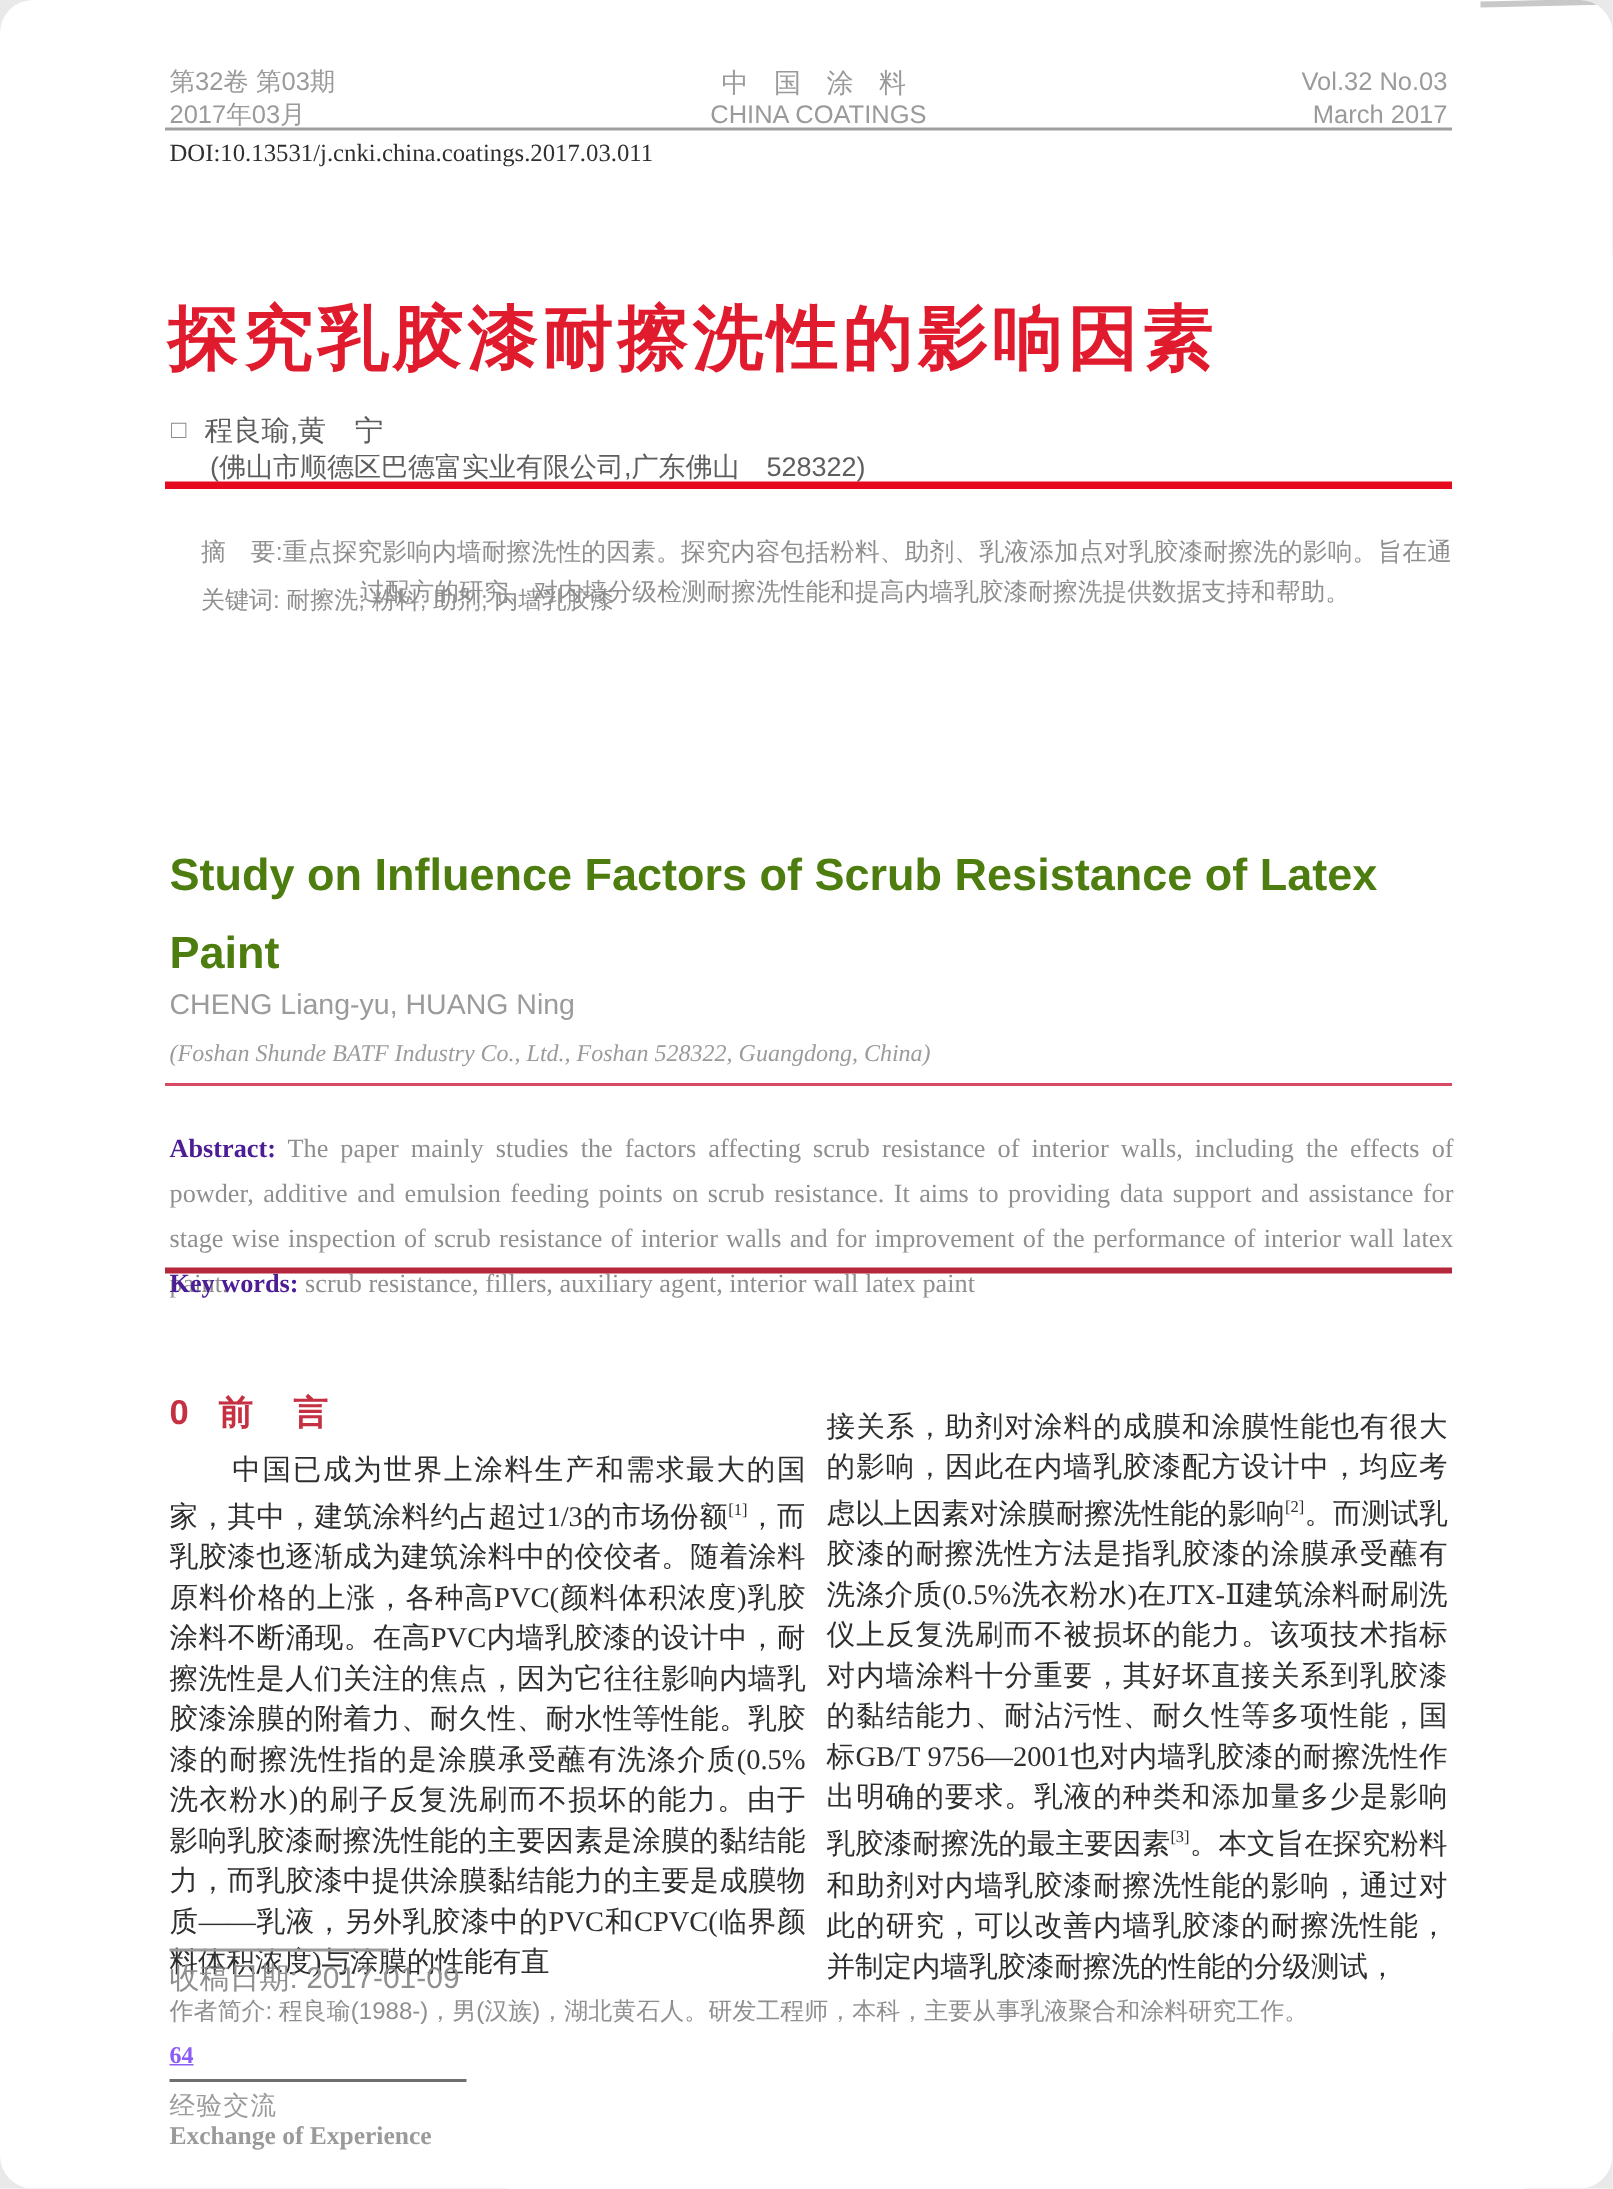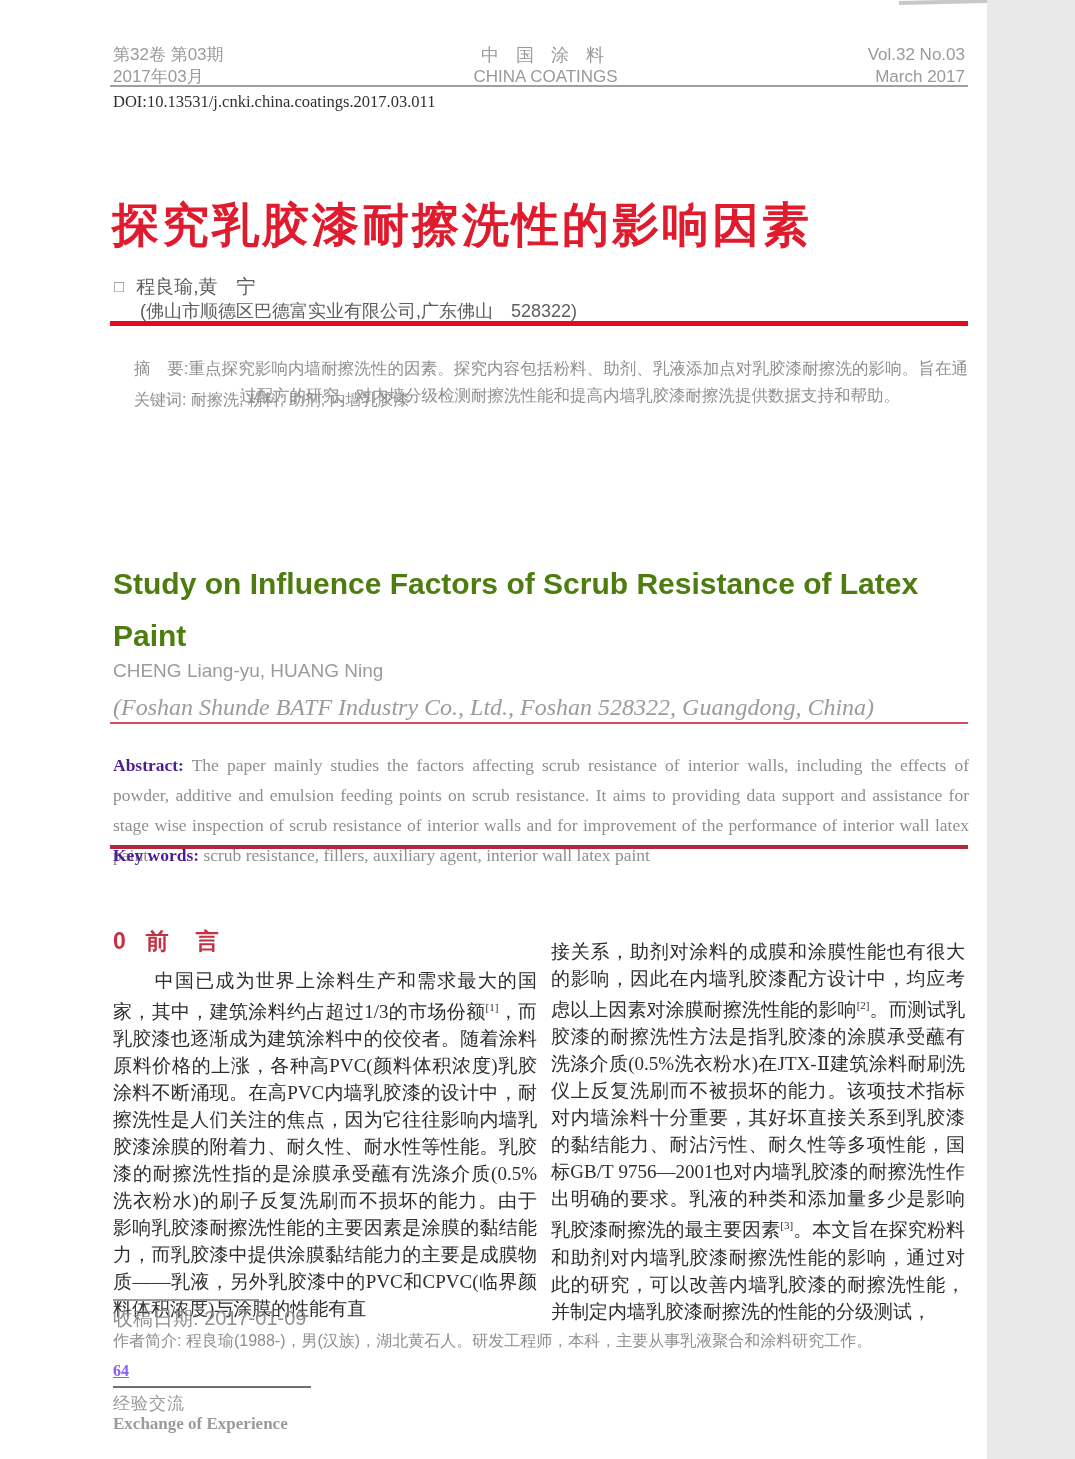--- a/index.html
+++ b/index.html
@@ -1,21 +1,22 @@
 <!DOCTYPE html>
 <html><head>
 <meta charset="utf-8">
 <style>
   html,body{margin:0;padding:0;background:#e9e9e9;}
   .page{
     position:relative;
-    width:987px;height:1459px;
+    width:1075px;height:1459px;
     background:#ffffff;
     overflow:hidden;
     font-family:"Liberation Sans","DejaVu Sans",sans-serif;
+    border-radius:22px;
   }
   .abs{position:absolute;}
 
   
   .jheader{top:44px;left:113px;width:852px;display:flex;justify-content:space-between;
     color:#9a9a9a;font-size:17px;line-height:22px;}
   .jh-center{text-align:center;}
   .jh-cn{letter-spacing:6px;font-size:18px;}
   .jh-right{text-align:right;}
   .jh-rule{top:85px;left:110px;width:858px;height:2px;background:#9f9f9f;}
@@ -37,21 +38,21 @@
   .cn-keywords{top:390px;left:134px;width:834px;color:#8f8f8f;font-size:16px;}
   .cn-meta{top:417px;left:134px;width:834px;color:#8f8f8f;font-size:16.5px;}
   .cn-meta .m2{position:absolute;left:309px;top:0;}
   .cn-meta .m3{position:absolute;left:513px;top:0;}
   sup{font-size:11px;}
 
   
   .title-en{top:558px;left:113px;width:864px;font-size:30px;font-weight:bold;
     color:#4d7c0f;line-height:52px;}
   .authors-en{top:660px;left:113px;font-size:19px;color:#9b9b9b;}
-  .affil-en{top:694px;left:113px;font-size:24px;color:#9b9b9b;
+  .affil-en{top:694px;left:113px;font-size:16px;color:#9b9b9b;
     font-family:"Liberation Serif","DejaVu Serif",serif;font-style:italic;}
   .rule-red-thin{top:722px;left:110px;width:858px;height:2px;background:#d84a63;}
 
   .en-abstract{top:732px;left:113px;width:856px;color:#8f8f8f;font-size:17.5px;
     line-height:30px;text-align:justify;font-family:"Liberation Serif","DejaVu Serif",serif;}
   .en-abstract b,.en-keywords b{color:#4c1d95;}
   .en-keywords{top:822px;left:113px;width:856px;color:#8f8f8f;font-size:17.5px;
     line-height:30px;font-family:"Liberation Serif","DejaVu Serif",serif;}
   .rule-red-mid{top:845px;left:110px;width:858px;height:4px;background:#b5273a;}
 

